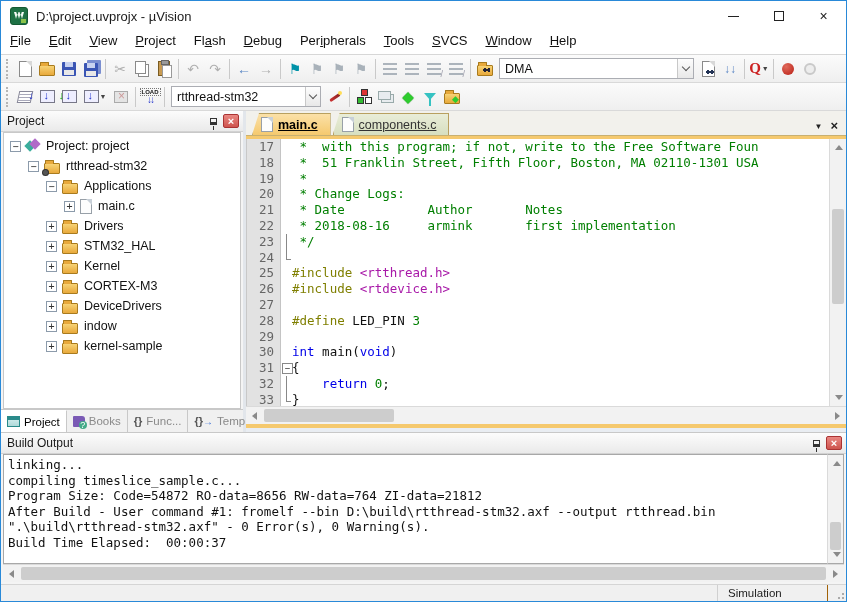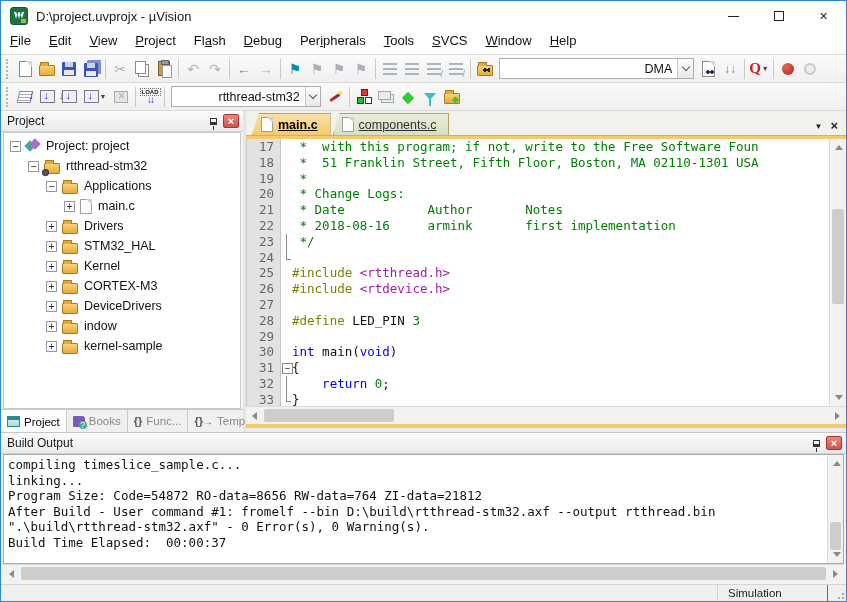--- a/index.html
+++ b/index.html
@@ -74,21 +74,21 @@
   .i-build::after { content:"↓"; position:absolute; left:3px; top:-2px; font-size:11px; color:#23C; font-weight:bold; }
   .i-build2::before { content:"↓"; position:absolute; left:-4px; top:-2px; font-size:11px; color:#2A2; font-weight:bold; }
   .i-translate { width:14px; height:12px; background:repeating-linear-gradient(#fff 0 2px,#AAB 2px 3px); border:1px solid #889; transform:skewX(-12deg); position:relative; }
   .i-translate::after { content:"↓"; position:absolute; right:-3px; top:-3px; font-size:11px; color:#23C; font-weight:bold; }
   .i-stop { width:14px; height:12px; border:1px solid #AAA; background:#E4E4E4; position:relative; }
   .i-stop::after { content:"×"; position:absolute; left:3px; top:-3px; color:#C99; font-size:12px; }
   .i-load { display:flex; flex-direction:column; align-items:center; line-height:1; }
   .i-load .ltxt { font-size:6px; font-weight:bold; color:#111; letter-spacing:0; border:1px dotted #777; padding:0 1px; }
   .i-load .larr { font-size:10px; color:#23C; font-weight:bold; margin-top:-1px; letter-spacing:-2px; }
   .combo { display:flex; align-items:center; height:21px; background:#fff; border:1px solid #ABADB3; margin:0 3px; }
-  .combo input { border:none; outline:none; font-size:12.5px; font-family:"Liberation Sans",sans-serif; padding:0 5px; width:100%; background:transparent; color:#111;text-align:right; }
+  .combo input { border:none; outline:none; font-size:12.5px; font-family:"Liberation Sans",sans-serif; padding:0 5px; width:100%; background:transparent; color:#111; }
   .combo-arrow { width:17px; height:19px; background:linear-gradient(#FDFDFD,#E8E8E8); border-left:1px solid #C8C8C8; display:flex; align-items:center; justify-content:center; }
   .chev { width:6px; height:6px; border-right:1px solid #555; border-bottom:1px solid #555; transform:rotate(45deg); margin-top:-3px; }
   .find-combo { width:195px; }
   .target-combo { width:150px; }
   
   .main { flex:1 1 auto; display:flex; background:#E9EDF2; min-height:0; }
   
   .project-panel { width:245px; display:flex; flex-direction:column; border-right:3px solid #E2E6EB; background:#F4F4F4; }
   .panel-header { height:21px; background:linear-gradient(#FCFCFC,#EAEAEA); border-bottom:1px solid #D2D2D2; display:flex; align-items:center; padding:0 4px 0 6px; }
   .panel-title { font-size:12px; color:#1a1a1a; flex:1; }
@@ -572,21 +572,21 @@
 
   <div class="build-panel">
     <div class="panel-header">
       <span class="panel-title">Build Output</span>
       <span class="pin-btn">
           <span class="pin-shape"></span>
         </span>
       <span class="x-btn">×</span>
     </div>
     <div class="build-content-row">
-      <div class="build-content"><div>compiling timeslice_sample.c...</div><div>linking...</div><div>Program Size: Code=54872 RO-data=8656 RW-data=764 ZI-data=21812</div><div>After Build - User command #1: fromelf --bin D:\build\rtthread-stm32.axf --output rtthread.bin</div><div>".\build\rtthread-stm32.axf" - 0 Error(s), 0 Warning(s).</div><div>Build Time Elapsed:  00:00:37</div></div>
+      <div class="build-content"><div>linking...</div><div>compiling timeslice_sample.c...</div><div>Program Size: Code=54872 RO-data=8656 RW-data=764 ZI-data=21812</div><div>After Build - User command #1: fromelf --bin D:\build\rtthread-stm32.axf --output rtthread.bin</div><div>".\build\rtthread-stm32.axf" - 0 Error(s), 0 Warning(s).</div><div>Build Time Elapsed:  00:00:37</div></div>
       <div class="vscroll" style="border:1px solid #A8A8A8;border-left:1px solid #DADADA;">
         <span class="varrow up">
             <span class="tri-up"></span>
           </span>
         <span class="vthumb" style="top:62%;height:26%;"></span>
         <span class="varrow down">
             <span class="tri-down"></span>
           </span>
       </div>
     </div>

